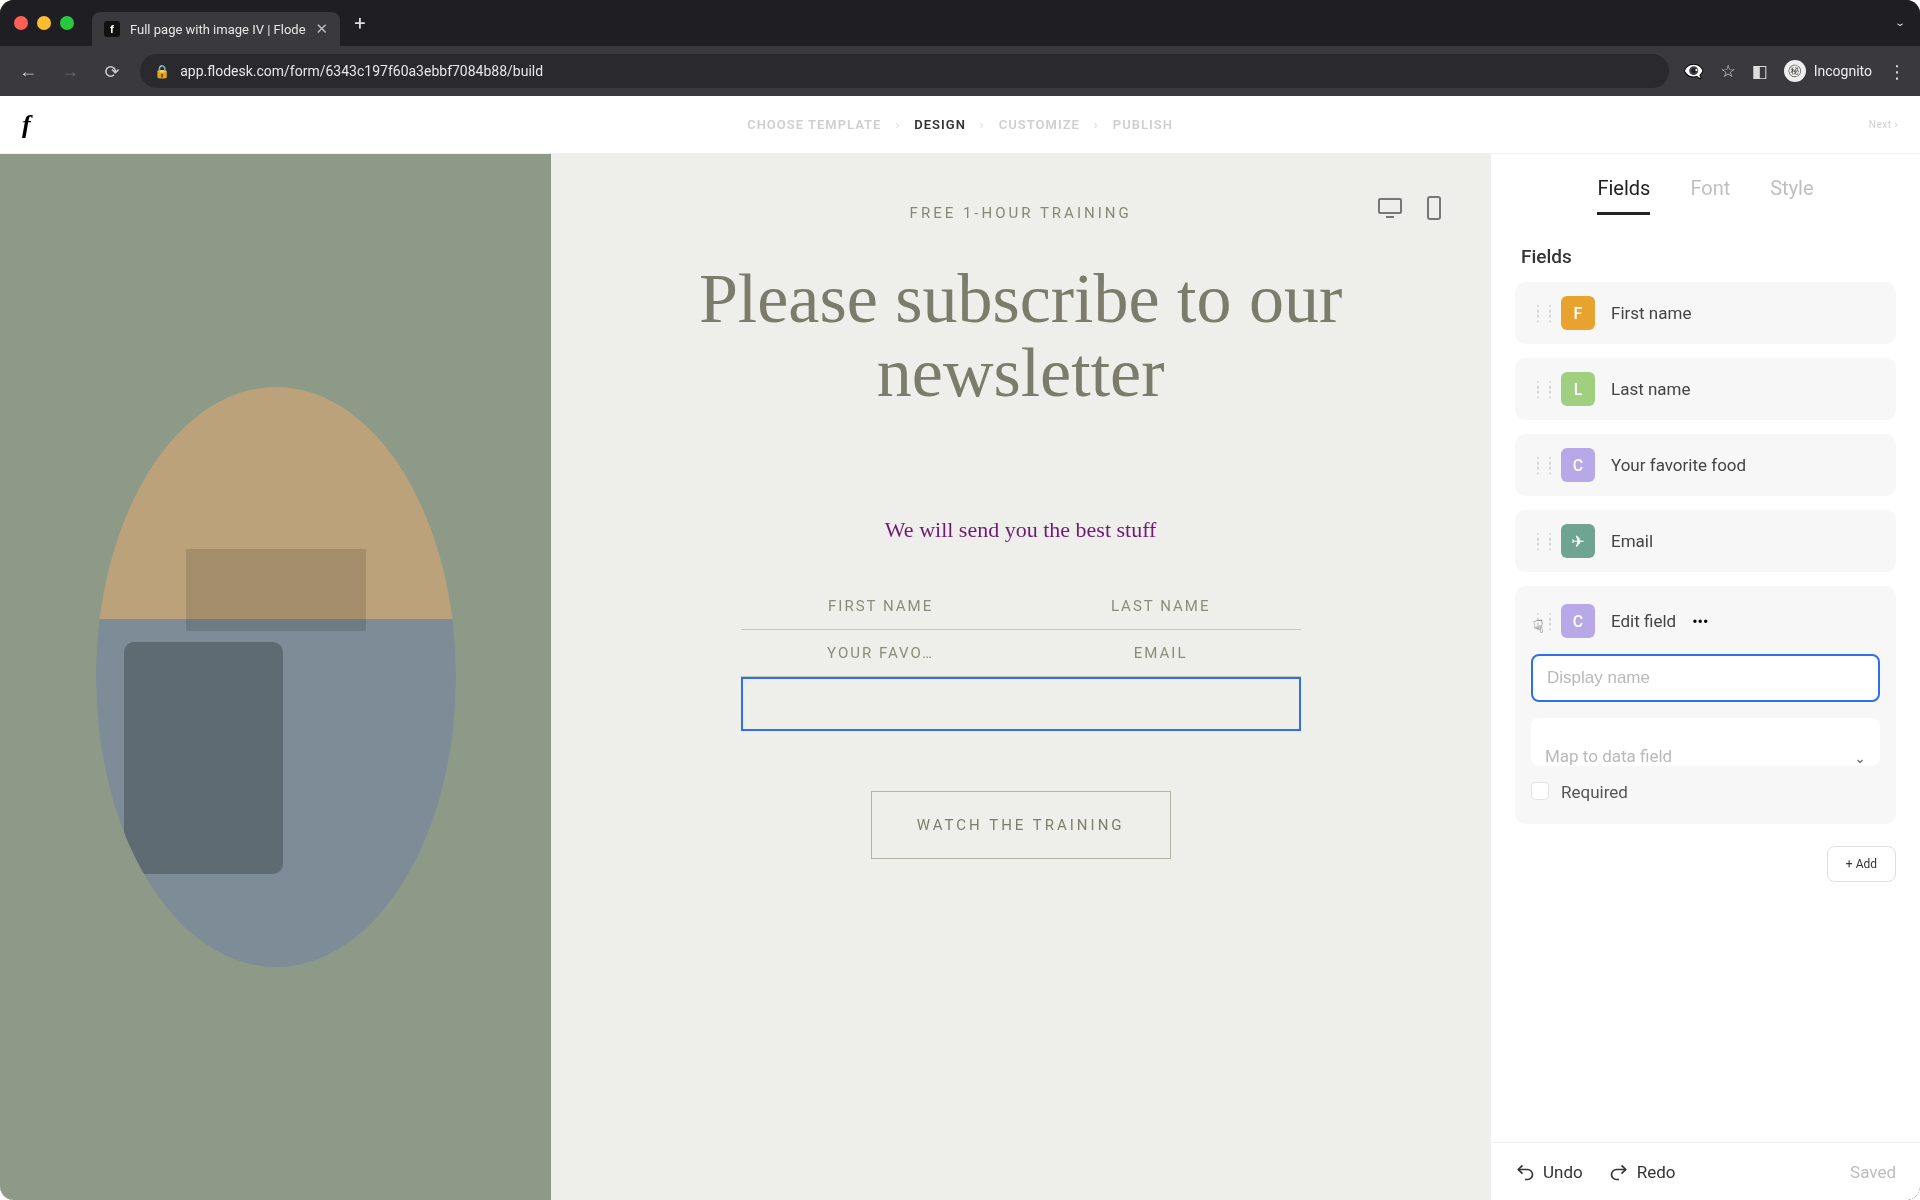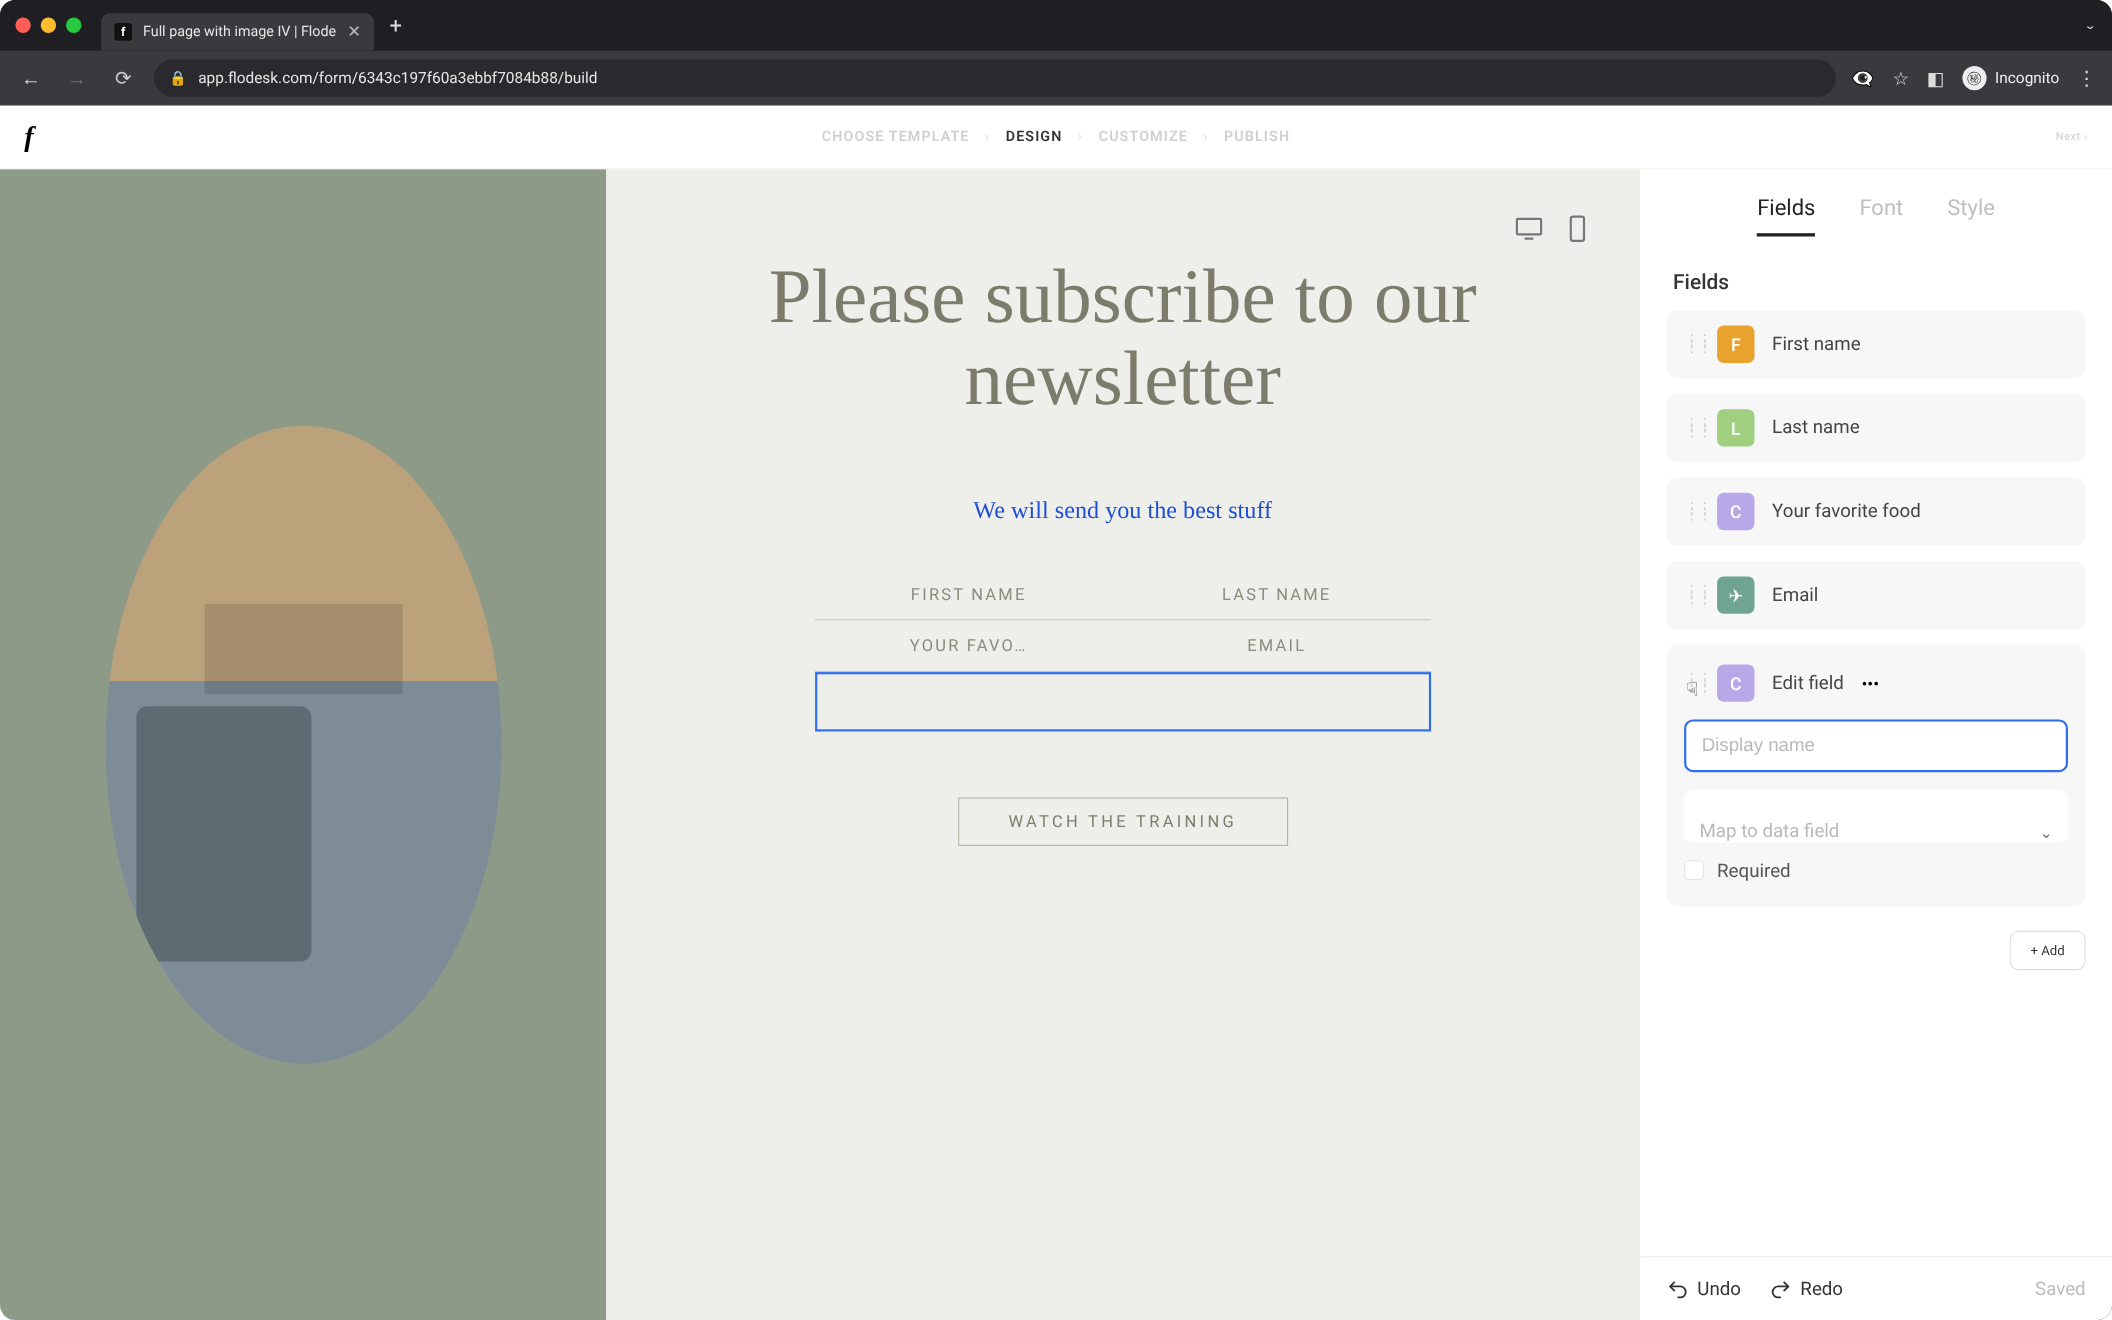--- a/index.html
+++ b/index.html
@@ -42,26 +42,26 @@
   .canvas-left { width: 37%; background:#8e9a88; display:flex; align-items:center; justify-content:center; }
   .oval { width: 360px; height: 580px; border-radius: 180px/290px; background: linear-gradient(180deg,#bca27a 0%, #bca27a 40%, #7d8c97 40%, #7d8c97 100%); position:relative; overflow:hidden;}
   .oval::before{content:""; position:absolute; top:28%; left:25%; width:50%; height:14%; background: rgba(0,0,0,0.12);}
   .oval::after{content:""; position:absolute; top:44%; left:8%; width:44%; height:40%; background:#5e6b73; border-radius:10px;}
   .canvas-right { flex:1; background:#eeeeea; position:relative; padding: 40px 70px; }
   .devtoggle { position:absolute; top:40px; right:40px; display:flex; gap:12px; color:#7a7a7a; }
   .dev { width:32px; height:28px; display:flex; align-items:center; justify-content:center; }
   .dev svg { stroke:#777; fill:none; stroke-width:2;}
   .eyebrow { text-align:center; color:#888878; letter-spacing:3px; font-size:15px; margin-top:10px;}
   .hero { font-family: Georgia, 'Times New Roman', serif; text-align:center; color:#7c7c6c; font-size:70px; line-height:1.05; margin-top:40px; font-weight:400;}
-  .sub { text-align:center; color:#1d4ed8; font-family: Georgia, serif; font-size:22px; margin-top:70px;}
+  .sub { text-align:center; color:#701a75; font-family: Georgia, serif; font-size:22px; margin-top:108px;}
   .fields { margin: 40px auto 0; width: 560px; }
   .row { display:flex; border-bottom:1px solid #c6c6bd;}
   .cell { flex:1; text-align:center; padding:14px 0; color:#8c8c7c; letter-spacing:2px; font-size:15px;}
   .selected-row { border:2px solid #2f6fed; height:54px; margin-top:0px; }
-  .cta { margin: 60px auto 0; width:300px; height:44px; border:1px solid #b4b4a6; display:flex; align-items:center; justify-content:center; color:#7e7e6c; letter-spacing:3px; font-size:15px;}
+  .cta { margin: 60px auto 0; width:300px; height:68px; border:1px solid #b4b4a6; display:flex; align-items:center; justify-content:center; color:#7e7e6c; letter-spacing:3px; font-size:15px;}
 
   
   .sidebar { width: 430px; border-left:1px solid #eee; display:flex; flex-direction:column; background:#fff; }
   .sidetabs { display:flex; justify-content:center; gap:40px; padding:22px 0 0; font-size:20px; color:#bfbfbf;}
   .sidetabs .active { color:#222; border-bottom:3px solid #222; padding-bottom:12px;}
   .sidetabs span { padding-bottom:12px; }
   .panel-title { padding: 30px 30px 14px; font-size:19px; color:#333; font-weight:500;}
   .list { padding: 0 24px; display:flex; flex-direction:column; gap:14px;}
   .item { background:#f7f7f7; border-radius:10px; padding:14px 16px; display:flex; align-items:center; gap:16px;}
   .grip { color:#cfcfcf; font-size:14px; letter-spacing:-2px; line-height:6px; width:14px;}
@@ -151,20 +151,21 @@
                   <rect x="2" y="2" width="22" height="14" rx="1"></rect>
                   <line x1="9" y1="20" x2="17" y2="20"></line>
                 </svg>
             </div>
             <div class="dev">
               <svg width="16" height="26" viewBox="0 0 16 26">
                   <rect x="2" y="2" width="12" height="22" rx="2"></rect>
                 </svg>
             </div>
           </div>
+          <div class="eyebrow">FREE 1-HOUR TRAINING</div>
           <div class="hero">Please subscribe to our newsletter</div>
           <div class="sub">We will send you the best stuff</div>
           <div class="fields">
             <div class="row">
               <div class="cell">FIRST NAME</div>
               <div class="cell">LAST NAME</div>
             </div>
             <div class="row">
               <div class="cell">YOUR FAVO…</div>
               <div class="cell">EMAIL</div>

